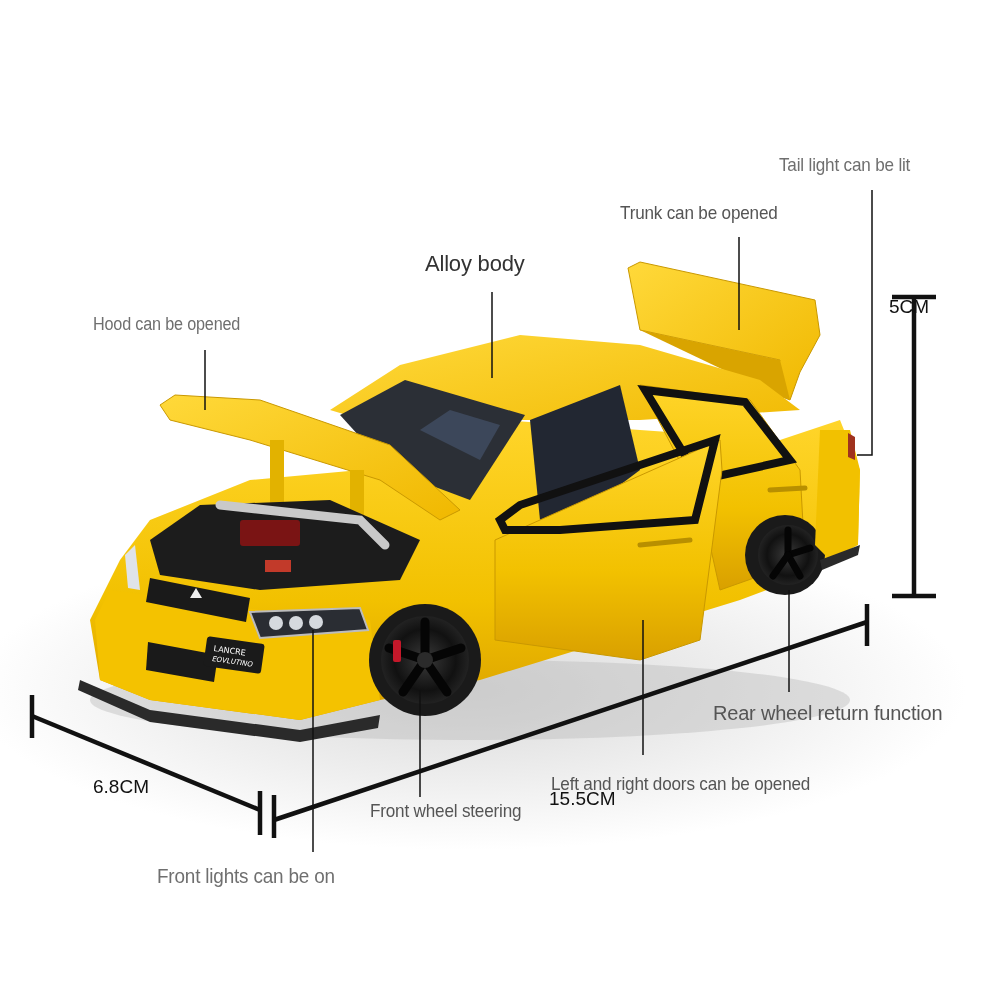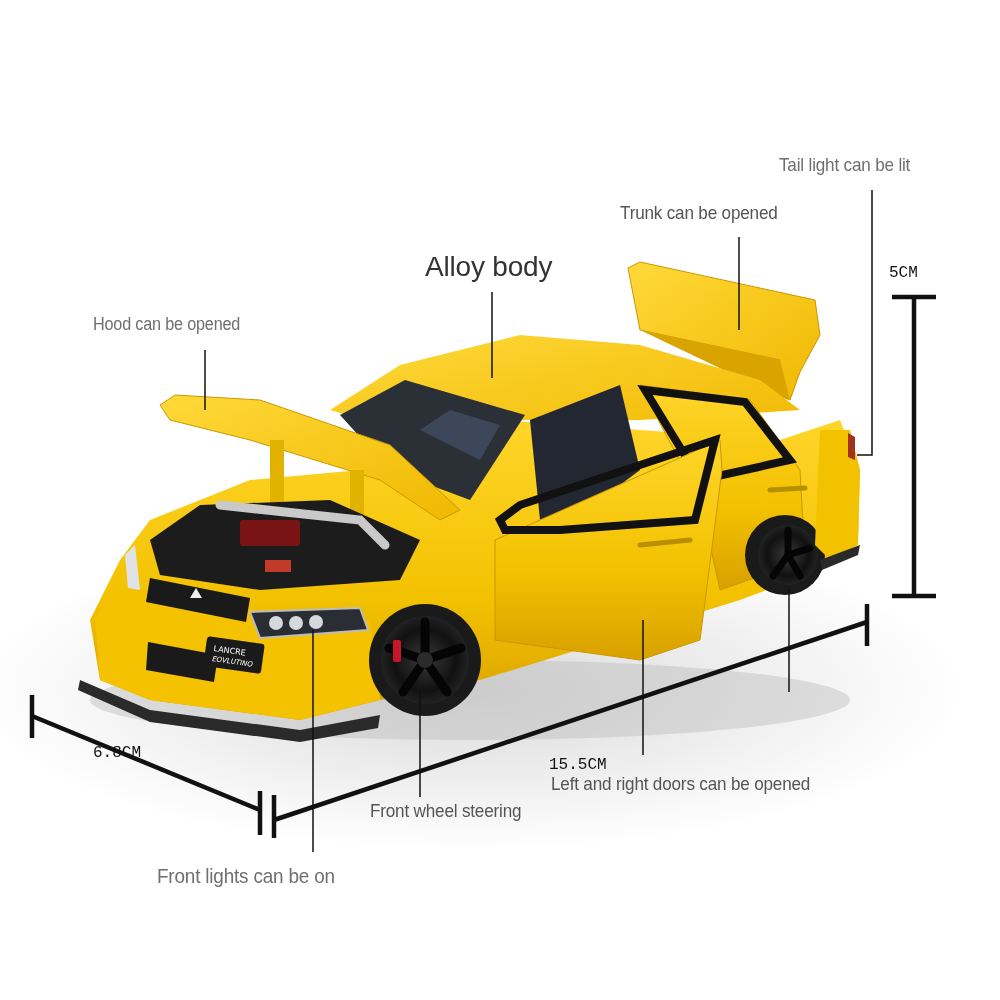--- a/index.html
+++ b/index.html
@@ -1,23 +1,23 @@
 <!DOCTYPE html>
 <html><head>
 <meta charset="utf-8">
 <style>
   html, body { margin: 0; padding: 0; background: #ffffff; }
   body { width: 1000px; height: 1000px; position: relative; overflow: hidden; font-family: "Liberation Sans", sans-serif; }
   .stage { position: absolute; left: 0; top: 0; width: 1000px; height: 1000px;
            background: radial-gradient(ellipse 620px 200px at 470px 690px, #d9d9d9 0%, #eeeeee 45%, #ffffff 80%); }
   .car { position: absolute; left: 0; top: 0; }
   .label { position: absolute; white-space: nowrap; color: #555555; font-size: 19px; letter-spacing: -0.2px; transform: scaleX(0.9); transform-origin: left center; }
-  .label.dark { color: #333333; font-size: 28px; transform: none; }
+  .label.dark { color: #333333; font-size: 22px; transform: none; }
   .label.light { color: #6f6f6f; }
-  .dim { position: absolute; white-space: nowrap; color: #111111; font-size: 16px; font-family: Liberation Mono, monospace; }
+  .dim { position: absolute; white-space: nowrap; color: #111111; font-size: 19px; font-family: Liberation Sans, sans-serif; margin-top: 32px; }
   .overlay { position: absolute; left: 0; top: 0; pointer-events: none; }
 </style>
 </head>
 <body>
 
 <div class="stage">
 
   <svg class="car" width="1000" height="1000" viewBox="0 0 1000 1000">
     <defs>
       <linearGradient id="bodyG" x1="0" y1="0" x2="0" y2="1">
@@ -157,20 +157,21 @@
       <line x1="32" y1="716" x2="260" y2="810"></line>
       <line x1="32" y1="695" x2="32" y2="738"></line>
       <line x1="260" y1="791" x2="260" y2="835"></line>
     </g>
   </svg>
 
   <div class="label light" style="left:779px; top:154px;">Tail light can be lit</div>
   <div class="label" style="left:620px; top:202px;">Trunk can be opened</div>
   <div class="label dark" style="left:425px; top:251px;">Alloy body</div>
   <div class="label light" style="left:93px; top:314px; font-size:18px;">Hood can be opened</div>
+  <div class="label" style="left:713px; top:702px; font-size:20px; transform:none;">Rear wheel return function</div>
   <div class="label" style="left:551px; top:773px;">Left and right doors can be opened</div>
   <div class="label" style="left:370px; top:800px;">Front wheel steering</div>
   <div class="label light" style="left:157px; top:864px; font-size:21px;">Front lights can be on</div>
 
   <div class="dim" style="left:889px; top:264px;">5CM</div>
   <div class="dim" style="left:549px; top:756px;">15.5CM</div>
   <div class="dim" style="left:93px; top:744px;">6.8CM</div>
 </div>
 
 </body></html>

